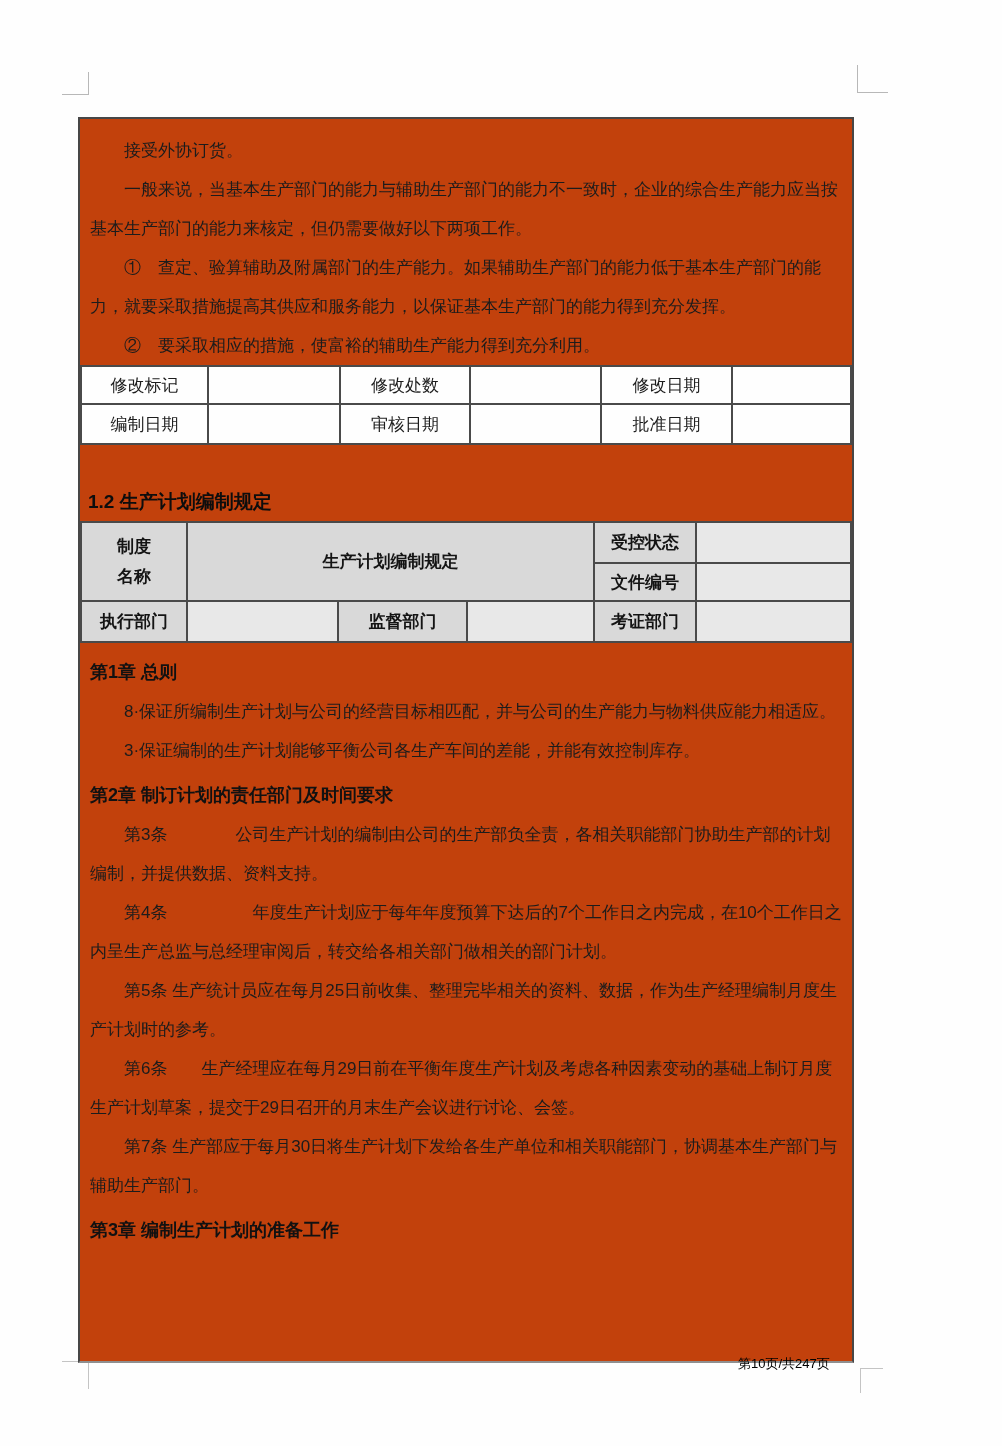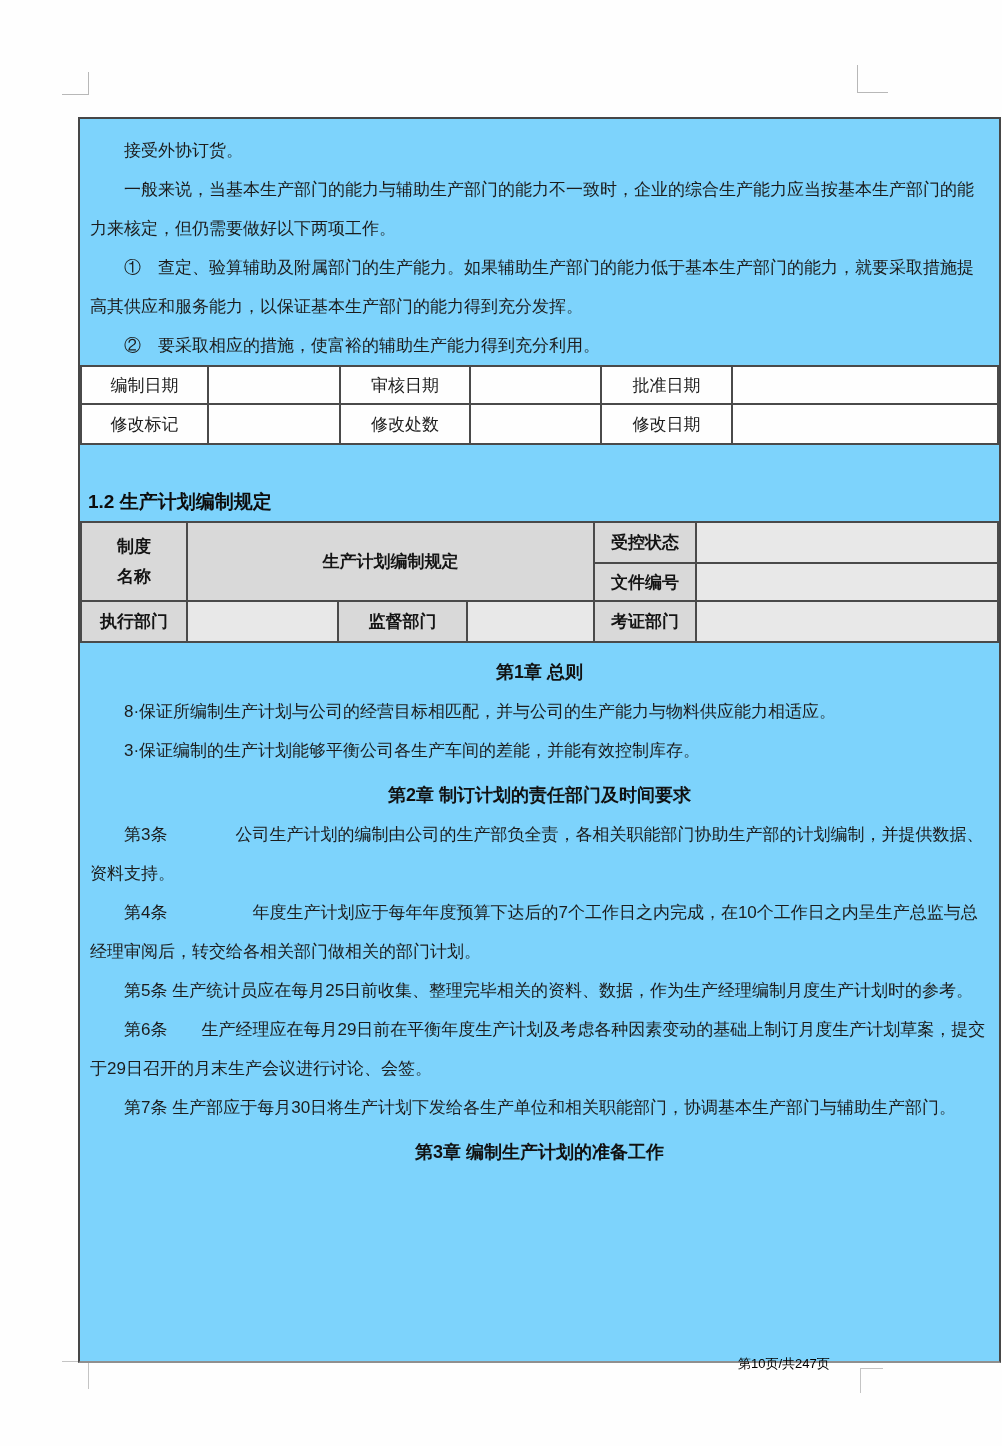--- a/index.html
+++ b/index.html
@@ -14,41 +14,40 @@
   
   .crop{position:absolute;}
   .crop-tl{left:62px;top:72px;width:26px;height:22px;border-right:1px solid #b8b8b8;border-bottom:1px solid #b8b8b8;}
   .crop-tr{left:857px;top:65px;width:30px;height:27px;border-left:1px solid #b8b8b8;border-bottom:1px solid #b8b8b8;}
   .crop-bl{left:62px;top:1361px;width:26px;height:27px;border-right:1px solid #c4c4c4;border-top:1px solid #c4c4c4;}
   .crop-br{left:860px;top:1368px;width:22px;height:24px;border-left:1px solid #c4c4c4;border-top:1px solid #c4c4c4;}
 
   .page-box{
     position:absolute;
     left:78px;top:117px;
-    width:923px;height:1246px;
+    width:776px;height:1246px;
     box-sizing:border-box;
     border:2px solid #474747;
     border-bottom-color:#8f8f8f;
-    background:#7dd3fc;
+    background:#c2410c;
   }
   .para{
     margin:0 10px;
     font-size:17px;
     line-height:39px;
     text-indent:2em;
     white-space:pre-wrap;
     color:#1c1c1c;
   }
   .para.first{margin-top:12px;}
   .chapter-heading{
     margin:6px 10px 0 10px;
     font-size:18px;
     font-weight:bold;
     line-height:39px;
-    text-align:center;
     color:#111;
   }
   .chapter-heading.c1{margin-top:10px;}
   .section-heading{
     margin:44px 8px 6px 8px;
     font-size:19px;
     font-weight:bold;
     line-height:26px;
     color:#0d0d0d;
   }
@@ -107,33 +106,33 @@
       <colgroup>
         <col style="width:127px">
           <col style="width:132px">
           <col style="width:130px">
         <col style="width:131px">
           <col style="width:131px">
           <col>
       </colgroup>
       <tbody>
           <tr>
+        <td>修改标记</td>
+        <td></td>
+        <td>修改处数</td>
+        <td></td>
+        <td>修改日期</td>
+        <td></td>
+      </tr>
+      <tr>
         <td>编制日期</td>
         <td></td>
         <td>审核日期</td>
         <td></td>
         <td>批准日期</td>
-        <td></td>
-      </tr>
-      <tr>
-        <td>修改标记</td>
-        <td></td>
-        <td>修改处数</td>
-        <td></td>
-        <td>修改日期</td>
         <td></td>
       </tr>
     </tbody>
       </table>
 
     <div class="section-heading">1.2 生产计划编制规定</div>
 
     <table class="header-table">
       <colgroup>
         <col style="width:106px">

